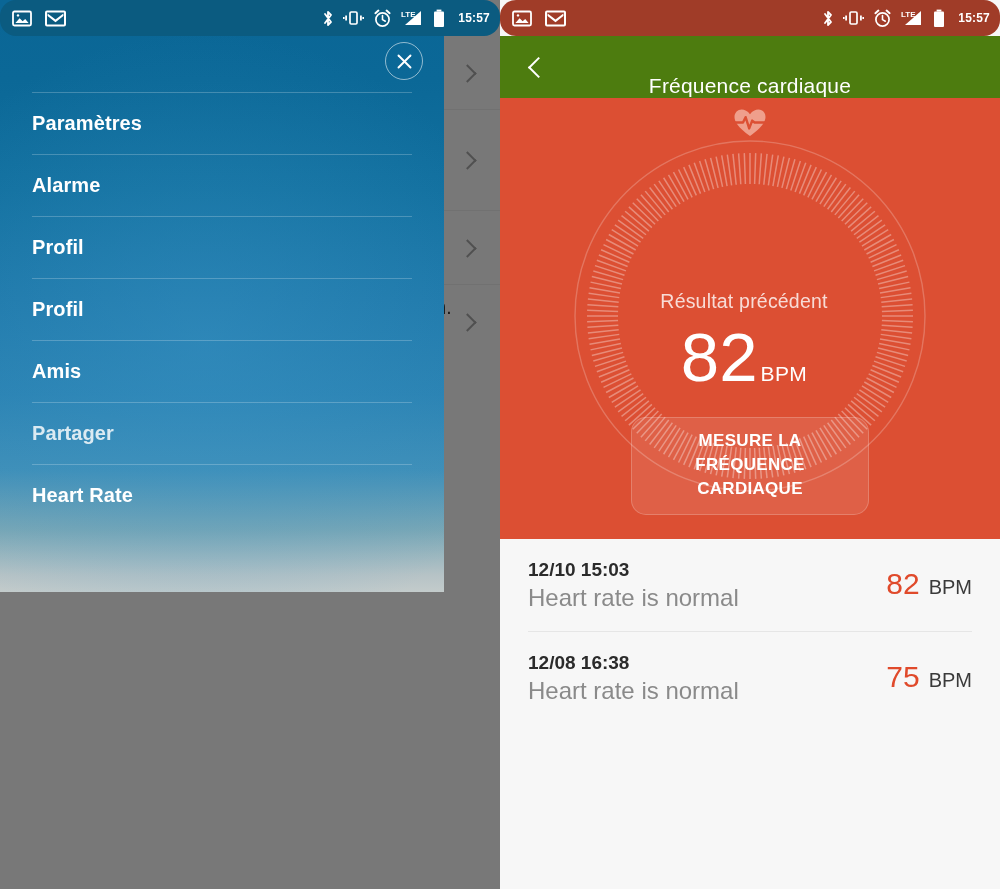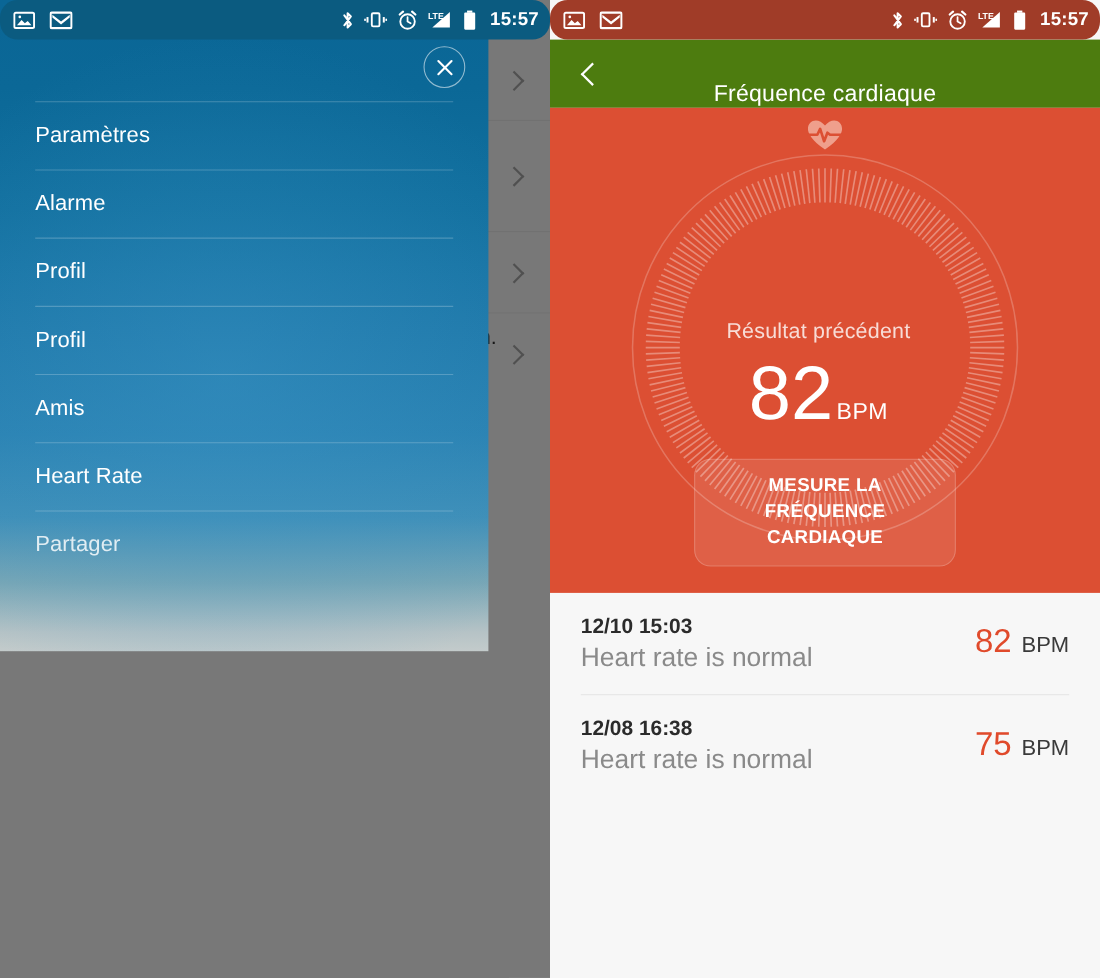--- a/index.html
+++ b/index.html
@@ -14,21 +14,21 @@
   .phone-left { position: relative; width: 500px; height: 889px; overflow: hidden; background: #6b6b6b; }
 
   
   .statusbar {
     position: relative; height: 36px; width: 100%;
     display: flex; align-items: center;
     padding: 0 10px 0 12px; z-index: 40; border-radius: 16px;
   }
   .sb-left { display: flex; align-items: center; gap: 13px; }
   .sb-right { margin-left: auto; display: flex; align-items: center; gap: 9px; }
-  .sb-time { color: #fff; font-size: 17px; font-weight: 700; letter-spacing: .2px; margin-left: 4px; }
+  .sb-time { color: #fff; font-size: 12px; font-weight: 700; letter-spacing: .2px; margin-left: 4px; }
   .sb-ico { display: block; }
 
   
   .activity-list {
     position: absolute; left: 0; top: 0; width: 500px; height: 889px;
     background: #f2f2f2; z-index: 1;
   }
   .act-wrap { padding-top: 36px; }
   .act-row { position: relative; padding: 9px 44px 11px 30px; }
   .act-row + .act-row { border-top: 1px solid #e2e2e2; }
@@ -51,20 +51,21 @@
   
   .drawer {
     position: absolute; left: 0; top: 0; width: 444px; height: 592px;
     z-index: 30; overflow: hidden;
     background:
       radial-gradient(120% 85% at 46% 58%, rgba(60,150,200,0.40) 0%, rgba(60,150,200,0.0) 62%),
       linear-gradient(180deg,
         #0a6696 0px, #0b6897 80px, #12709f 190px,
         #1f79aa 300px, #2a82b2 395px, #3f8fb8 470px,
         #79a7b6 530px, #b6c3c6 575px, #c3cbcb 592px);
+    font-weight: bold;
   }
   .drawer-top { height: 36px; }
   .drawer-closerow { height: 56px; position: relative; }
   .close-btn {
     position: absolute; right: 21px; top: 6px;
     width: 38px; height: 38px; border-radius: 50%;
     border: 1.6px solid rgba(255,255,255,0.55);
     display: flex; align-items: center; justify-content: center;
   }
   .menu-list { padding: 0 0 0 0; }
@@ -185,25 +186,25 @@
           </div>
           <div class="menu-item">
             <span>Profil</span>
           </div>
           <div class="menu-item">
             <span>Profil</span>
           </div>
           <div class="menu-item">
             <span>Amis</span>
           </div>
+          <div class="menu-item faded">
+            <span>Partager</span>
+          </div>
           <div class="menu-item">
             <span>Heart Rate</span>
-          </div>
-          <div class="menu-item faded">
-            <span>Partager</span>
           </div>
         </div>
     </div>
 
     <div class="statusbar" style="position:absolute;top:0;left:0;width:500px;background:#0b5b80;">
       <div class="sb-left">
         <svg class="sb-ico" width="20" height="17" viewBox="0 0 20 17">
           <rect x="1" y="1.5" width="18" height="14" rx="1.4" fill="none" stroke="#fff" stroke-width="1.8"></rect>
           <path d="M3.4 13 L7.6 8.2 L10.6 11.2 L13.2 9 L16.6 13 Z" fill="#fff"></path>
           <circle cx="6" cy="5.4" r="1.2" fill="#fff"></circle>

